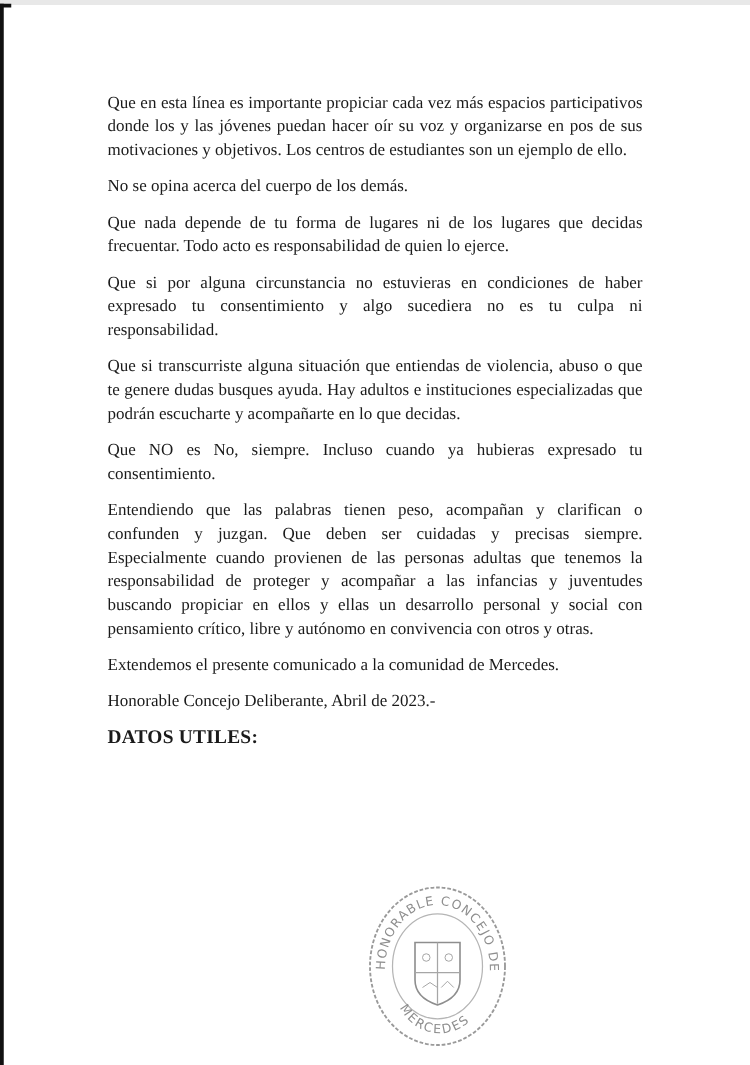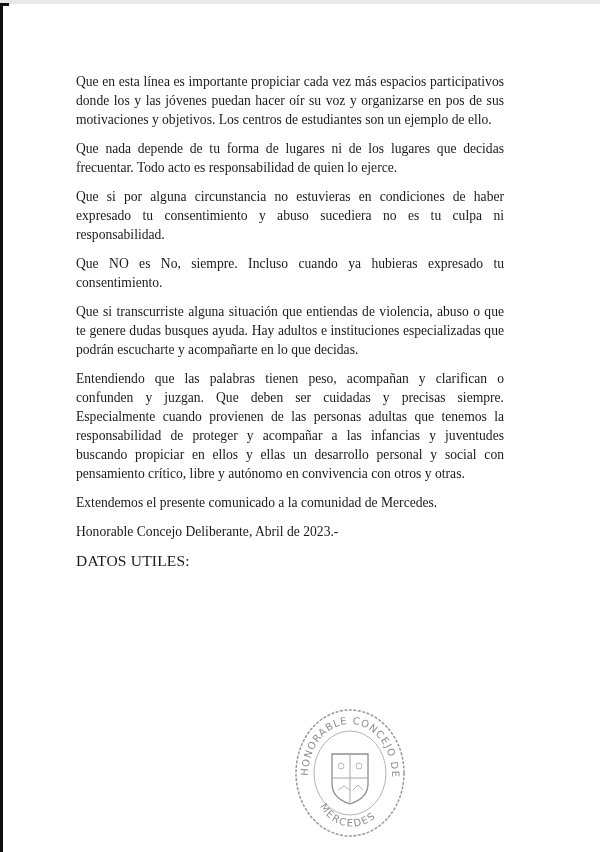--- a/index.html
+++ b/index.html
@@ -6,47 +6,48 @@
     body {
       width: 600px; height: 852px; position: relative; overflow: hidden;
       background: #ffffff;
       font-family: "DejaVu Serif", "Liberation Serif", serif;
       color: #1a1a1a;
     }
     .top-strip { position: absolute; left: 0; top: 0; width: 600px; height: 4px; background: #e8e8e8; }
     .left-edge { position: absolute; left: 0; top: 3px; width: 3px; height: 849px; background: #111; }
     .left-edge-corner { position: absolute; left: 0; top: 3px; width: 9px; height: 3px; background: #111; }
     .content {
-      position: absolute; left: 76px; top: 72px; width: 428px;
+      position: absolute; left: 86px; top: 72px; width: 428px;
       font-family: "Liberation Serif", serif;
       font-size: 13.6px; line-height: 19px;
     }
     .para { margin: 0 0 10px 0; text-align: justify; }
     .heading {
-      font-family: "Liberation Serif", serif; font-weight: normal;
+      font-family: "Liberation Serif", serif; font-weight: bold;
       font-size: 15.5px; margin: 2px 0 12px 0; letter-spacing: 0.2px;
     }
     .small-bold { font-weight: bold; font-size: 11.5px; }
     .seal {
       position: absolute; left: 292px; top: 706px; width: 116px; height: 134px;
     }
   </style>
 </head>
 <body>
 
 <div class="top-strip"></div>
 <div class="left-edge"></div>
 <div class="left-edge-corner"></div>
 
 <div class="content">
   <p class="para">Que en esta línea es importante propiciar cada vez más espacios participativos donde los y las jóvenes puedan hacer oír su voz y organizarse en pos de sus motivaciones y objetivos. Los centros de estudiantes son un ejemplo de ello.</p>
+  <p class="para">No se opina acerca del cuerpo de los demás.</p>
   <p class="para">Que nada depende de tu forma de lugares ni de los lugares que decidas frecuentar. Todo acto es responsabilidad de quien lo ejerce.</p>
-  <p class="para">Que si por alguna circunstancia no estuvieras en condiciones de haber expresado tu consentimiento y abuso sucediera no es tu culpa ni responsabilidad.</p>
+  <p class="para">Que si por alguna circunstancia no estuvieras en condiciones de haber expresado tu consentimiento y algo sucediera no es tu culpa ni responsabilidad.</p>
+  <p class="para">Que si transcurriste alguna situación que entiendas de violencia, abuso o que te genere dudas busques ayuda. Hay adultos e instituciones especializadas que podrán escucharte y acompañarte en lo que decidas.</p>
   <p class="para">Que NO es No, siempre. Incluso cuando ya hubieras expresado tu consentimiento.</p>
-  <p class="para">Que si transcurriste alguna situación que entiendas de violencia, abuso o que te genere dudas busques ayuda. Hay adultos e instituciones especializadas que podrán escucharte y acompañarte en lo que decidas.</p>
   <p class="para">Entendiendo que las palabras tienen peso, acompañan y clarifican o confunden y juzgan.  Que deben ser cuidadas y precisas siempre. Especialmente cuando provienen de las personas adultas que tenemos la responsabilidad de proteger y acompañar a las infancias y juventudes buscando propiciar en ellos y ellas un desarrollo personal y social con pensamiento crítico, libre y autónomo en convivencia con otros y otras.</p>
   <p class="para">Extendemos el presente comunicado a la comunidad de Mercedes.</p>
   <p class="para">Honorable Concejo Deliberante, Abril de 2023.-</p>
   <div class="heading">DATOS UTILES:</div>
 </div>
 
 <svg class="seal" viewBox="0 0 116 134">
   <defs>
     <path id="sealTopArc" d="M 16 70 A 42 52 0 0 1 100 70" fill="none"></path>
     <path id="sealBotArc" d="M 28 100 A 36 38 0 0 0 92 100" fill="none"></path>

